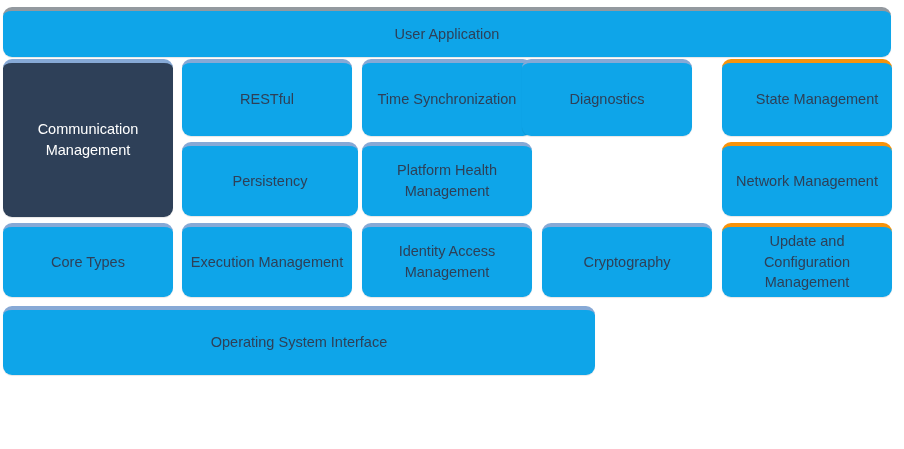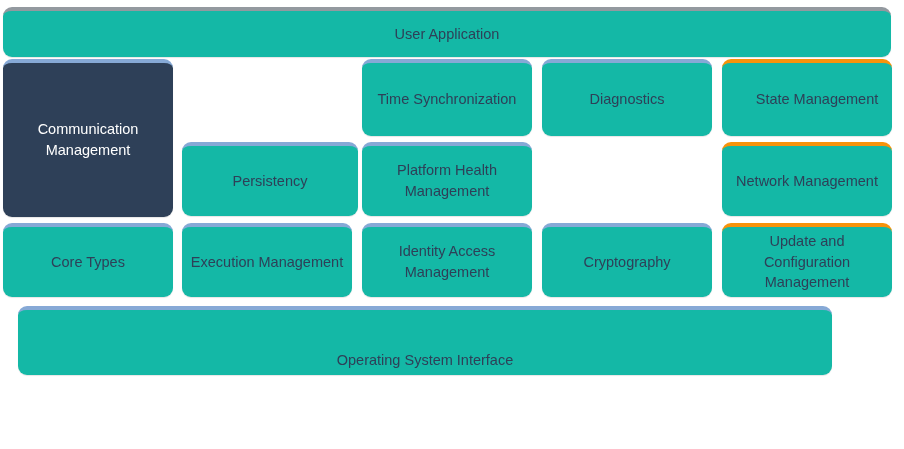--- a/index.html
+++ b/index.html
@@ -16,21 +16,21 @@
   #stack {
     position: relative;
     width: 904px;
     height: 449px;
   }
 
   
   .blk {
     position: absolute;
     box-sizing: border-box;
-    background: #14b8a6;
+    background: #0ea5e9;
     border-radius: 9px;
     display: flex;
     align-items: center;
     justify-content: center;
     text-align: center;
     color: #2e4058;
     font-size: 14.5px;
     line-height: 1.42;
     padding: 4px 8px;
     border-top: 4px solid #86a9d6;
@@ -55,47 +55,50 @@
   #core-types            { left:3px;   top:223px; width:170px; height:74px; }
 
   #restful               { left:182px; top:59px;  width:170px; height:77px; }
   #persistency           { left:182px; top:142px; width:176px; height:74px; }
   #execution-mgmt        { left:182px; top:223px; width:170px; height:74px; }
 
   #time-sync             { left:362px; top:59px;  width:170px; height:77px; }
   #platform-health       { left:362px; top:142px; width:170px; height:74px; }
   #identity-access       { left:362px; top:223px; width:170px; height:74px; }
 
-  #diagnostics           { left:542px; top:59px;  width:170px; height:77px; }
+  #diagnostics           { left:522px; top:59px;  width:170px; height:77px; }
   #log-trace             { left:542px; top:142px; width:170px; height:74px; }
   #cryptography          { left:542px; top:223px; width:170px; height:74px; }
 
   #state-mgmt            { left:722px; top:59px;  width:170px; height:77px;padding-left:28px; }
   #network-mgmt          { left:722px; top:142px; width:170px; height:74px;justify-content:center; }
   #update-config-mgmt    { left:722px; top:223px; width:170px; height:74px; }
 
-  #os-interface          { left:18px;   top:306px; width:814px; height:69px;align-items:flex-end; }
+  #os-interface          { left:3px;   top:306px; width:592px; height:69px; }
   #machine-hardware      { left:3px;   top:384px; width:888px; height:57px; }
 </style>
 </head>
 <body>
 
 <div id="stack">
 
   <div class="blk top-gray" id="user-application">
     <span class="txt">User Application</span>
   </div>
 
   <div class="blk dark top-blue" id="communication-mgmt">
     <span class="txt">Communication Management</span>
   </div>
   <div class="blk top-blue" id="core-types">
     <span class="txt">Core Types</span>
   </div>
 
+  <div class="blk top-blue" id="restful">
+    <span class="txt">RESTful</span>
+  </div>
   <div class="blk top-blue" id="persistency">
     <span class="txt">Persistency</span>
   </div>
   <div class="blk top-blue" id="execution-mgmt">
     <span class="txt">Execution Management</span>
   </div>
 
   <div class="blk top-blue" id="time-sync">
     <span class="txt">Time Synchronization</span>
   </div>

